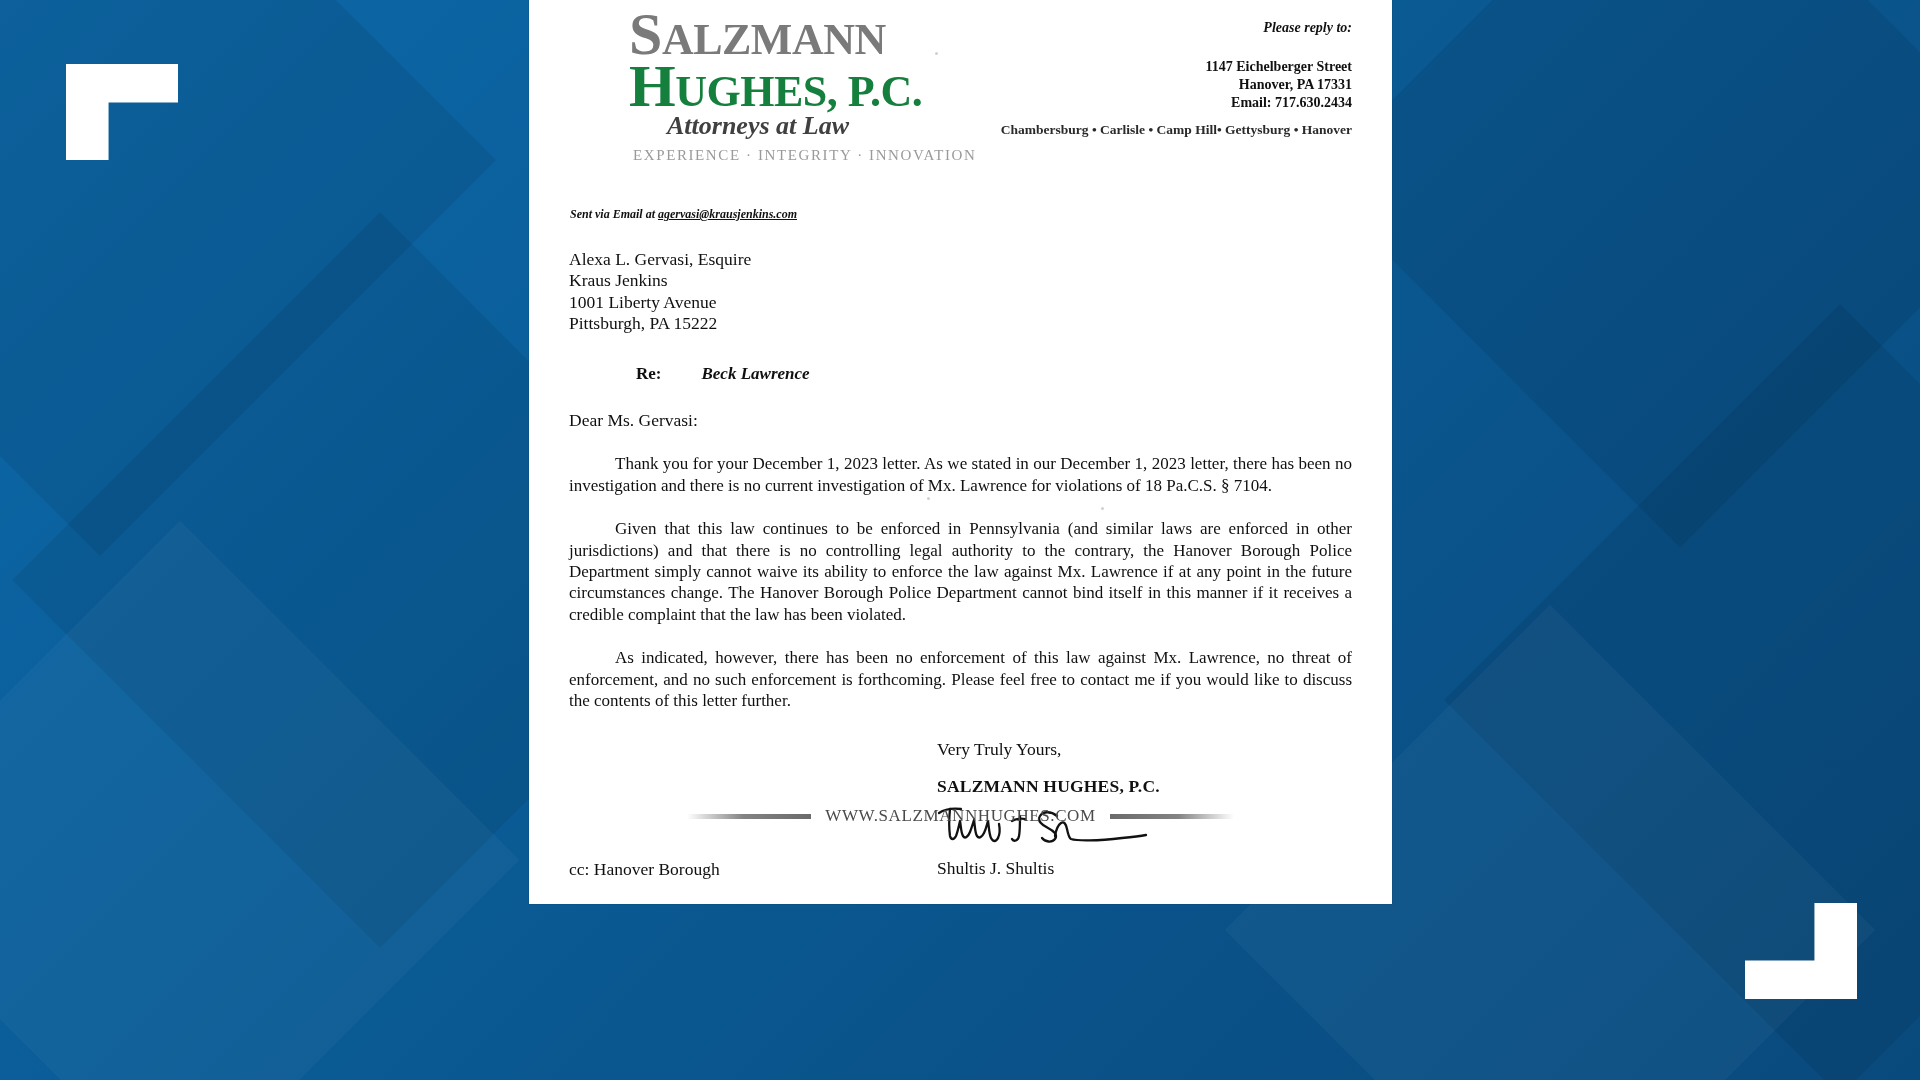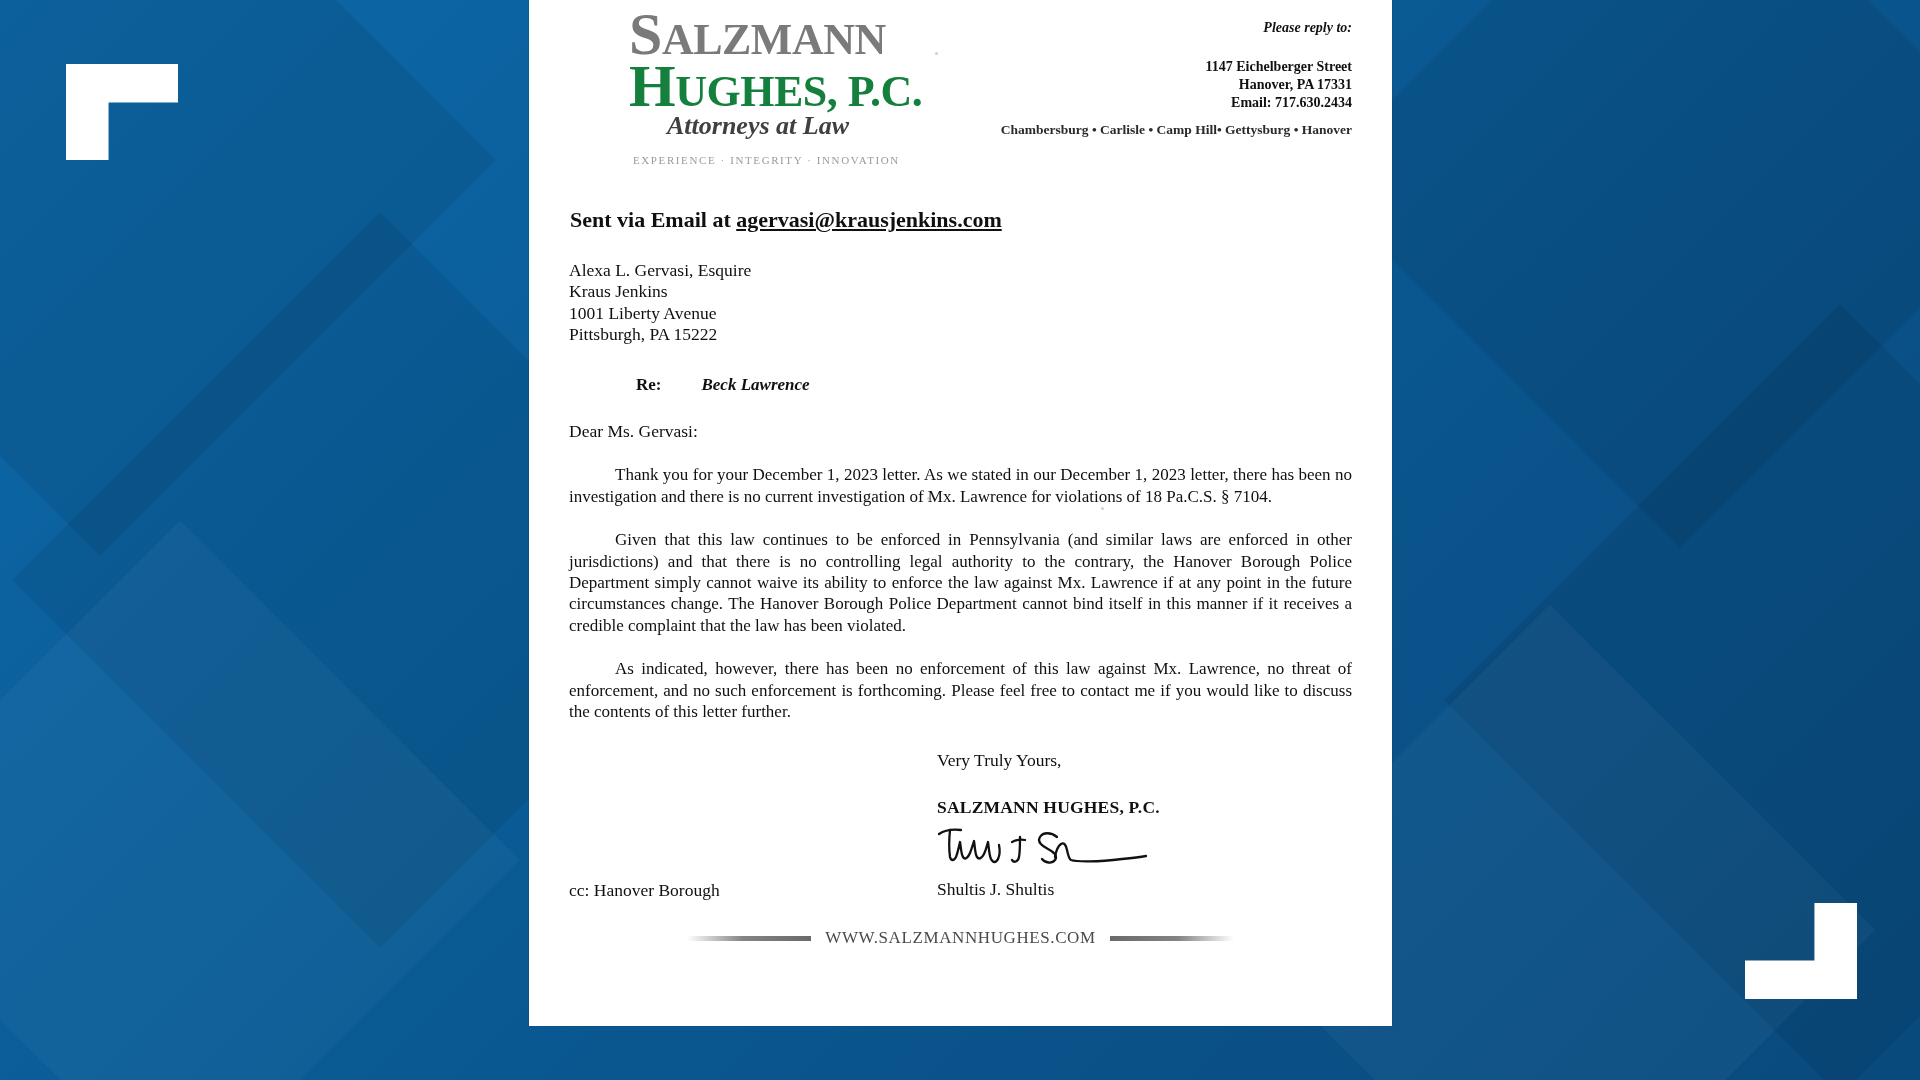--- a/index.html
+++ b/index.html
@@ -52,21 +52,21 @@
     width: 112px; height: 96px;
     clip-path: polygon(100% 100%, 0 100%, 0 60%, 62% 60%, 62% 0, 100% 0);
   }
 
   
   #letter-page {
     position: absolute;
     left: 529px;
     top: 0;
     width: 863px;
-    height: 1026px;
+    height: 904px;
     background: #ffffff;
     box-shadow: 0 0 0 1px rgba(0,0,0,0.05);
     overflow: hidden;
   }
 
   .sheet-inner {
     position: relative;
     width: 100%;
     height: 100%;
     padding: 0;
@@ -112,24 +112,24 @@
     font-style: italic;
     font-weight: 700;
     font-size: 26px;
     color: #404040;
     margin-top: -4px;
     margin-left: 38px;
     white-space: nowrap;
   }
   #firm-logo .logo-values {
     font-family: "Liberation Serif", serif;
-    font-size: 11px;
+    font-size: 15px;
     letter-spacing: 1.6px;
     color: #9a9a9a;
-    margin-top: 13px;
+    margin-top: 6px;
     margin-left: 4px;
     white-space: nowrap;
   }
 
   #contact-block {
     position: absolute;
     right: 40px;
     top: 20px;
     text-align: right;
     color: #111;
@@ -167,21 +167,22 @@
   #date-line {
     text-align: center;
     margin-left: 130px;
     margin-top: 20px;
     font-size: 17.5px;
   }
 
   #sent-via {
     margin-top: 42px;
     font-weight: 700;
-    font-size: 22px;
+    font-style: italic;
+    font-size: 12px;
     margin-left: 1px;
   }
   #sent-via .email {
     text-decoration: underline;
   }
 
   #recipient-block {
     margin-top: 27px;
     line-height: 1.22;
     font-size: 17.5px;
@@ -211,21 +212,21 @@
     line-height: 1.26;
   }
   .body-para.justified { text-align: justify; }
 
   #closing-block {
     margin-top: 28px;
     margin-left: 368px;
   }
   #closing-phrase { font-size: 17.5px; }
   #firm-signature-name {
-    margin-top: 26px;
+    margin-top: 16px;
     font-weight: 700;
     font-size: 17.5px;
     letter-spacing: 0.2px;
   }
   #signature-image {
     margin-top: 6px;
     height: 52px;
     width: 230px;
   }
   #signer-name {

